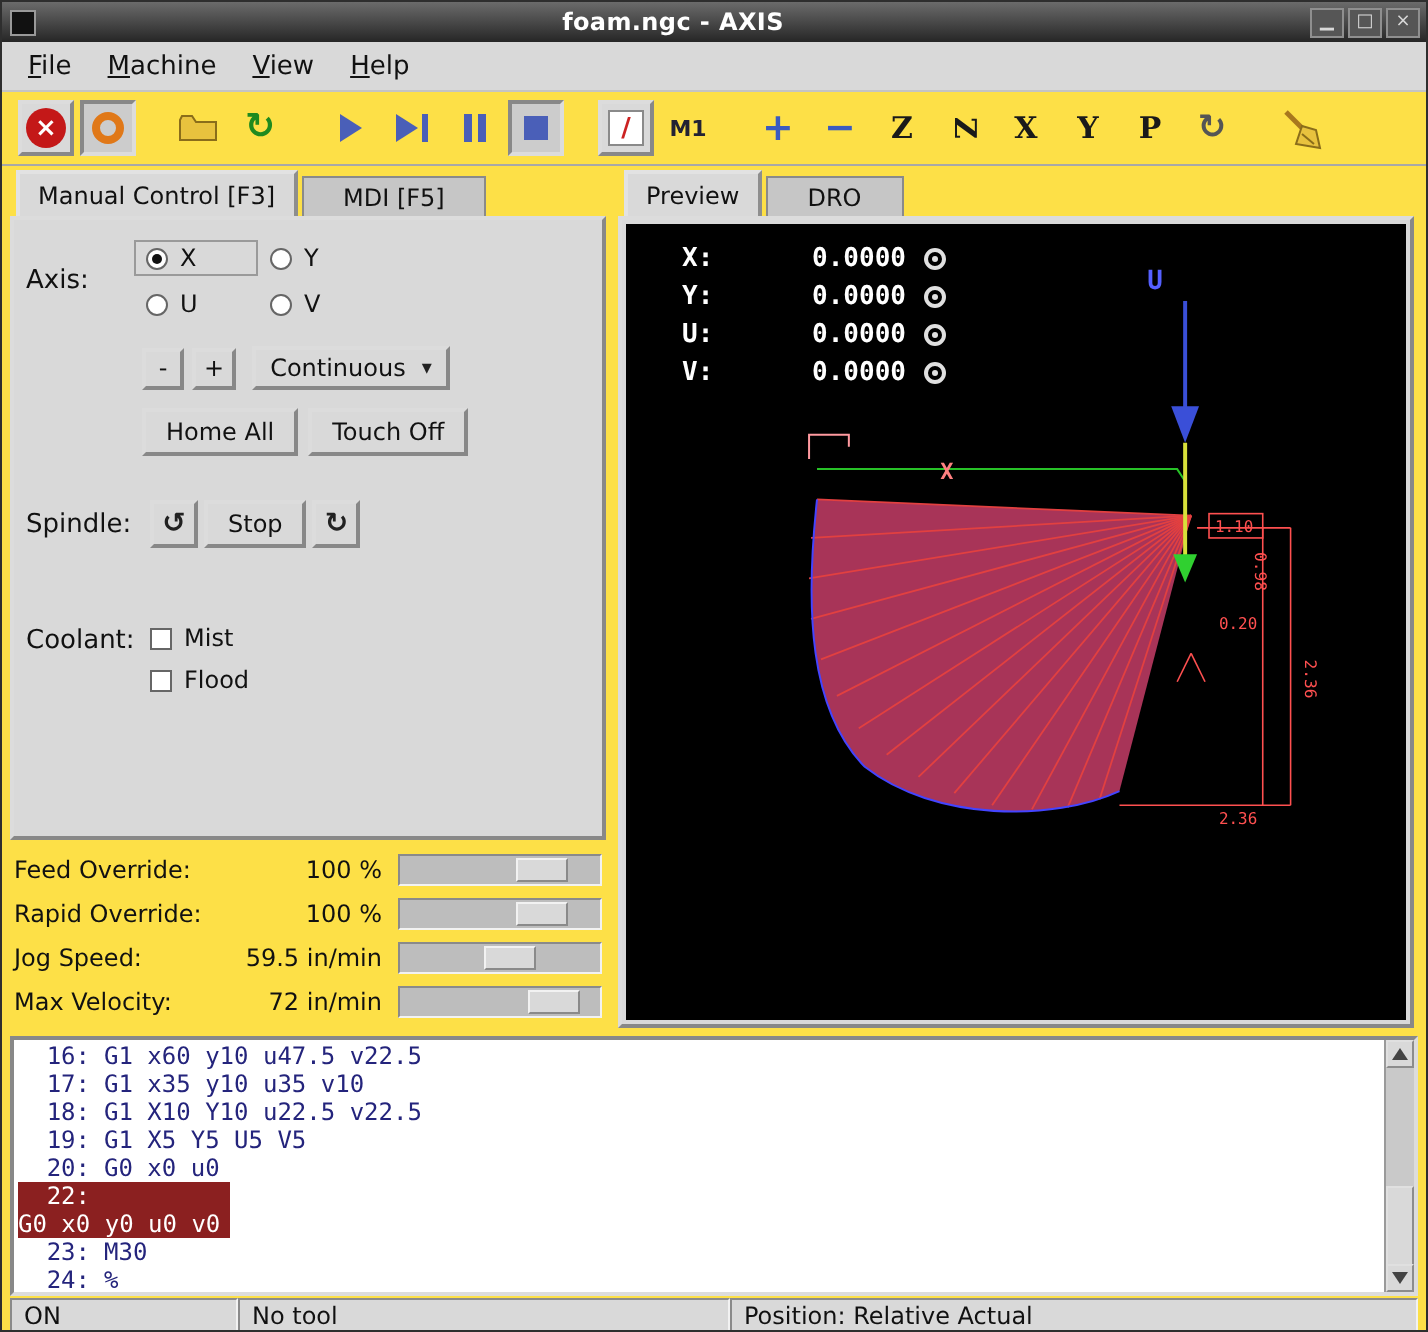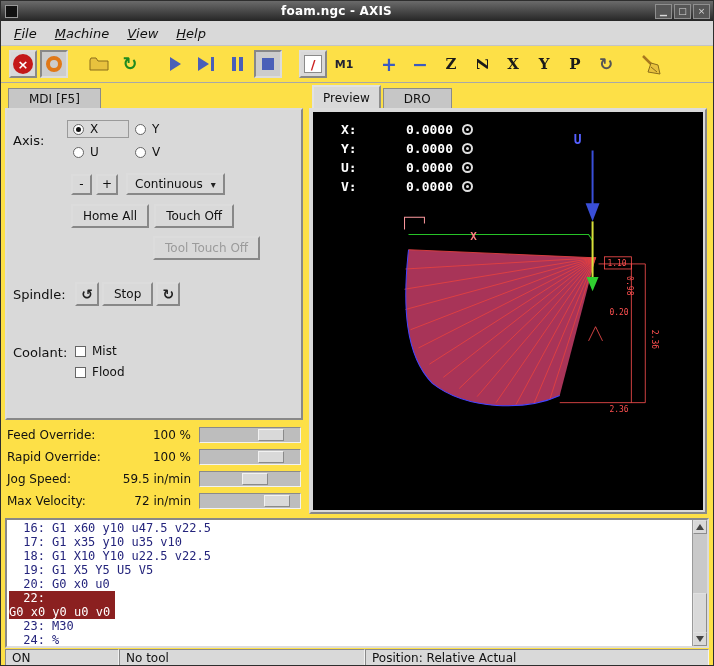--- a/index.html
+++ b/index.html
@@ -11,21 +11,21 @@
     overflow:hidden;
   }
   
   .titlebar { height:20px; background:linear-gradient(#6b6b6b,#262626); display:flex; align-items:center; color:#fff; }
   .win-icon { width:13px; height:13px; margin-left:4px; background:#111; border:1px solid #999; display:inline-block; }
   .title { flex:1; text-align:center; font-weight:bold; font-size:12px; letter-spacing:.2px; }
   .win-buttons { display:flex; gap:2px; margin-right:3px; }
   .wbtn { width:17px; height:15px; background:#565656; border:1px solid #8f8f8f; color:#d8d8d8;
           font-size:9px; line-height:13px; text-align:center; }
   
-  .menubar { height:24px; display:flex; align-items:center; padding-left:4px; background:#d9d9d9;font-style:italic; }
+  .menubar { height:24px; display:flex; align-items:center; padding-left:4px; background:#d9d9d9; }
   .menu-item { display:inline-block; padding:3px 9px; font-size:13px; }
   .menu-item::first-letter { text-decoration:underline; }
   
   .toolbar { height:38px; display:flex; align-items:center; padding:0 8px; gap:3px;
              border-top:1px solid #c4c4c4; border-bottom:1px solid #a8a8a8; }
   .tbtn { width:28px; height:28px; display:flex; align-items:center; justify-content:center; border:2px solid transparent; }
   .tbtn.raised { border:2px outset #dcdcdc; background:#d9d9d9; }
   .tbtn.sunken { border:2px inset #dcdcdc; background:#cccccc; }
   .tgap { width:11px; }
   .icon-estop { width:20px; height:20px; border-radius:50%; background:#c41818; color:#fff;
@@ -219,20 +219,21 @@
         <polygon points="11,10 18,12 20,21 8,19" fill="#e8c23e" stroke="#8a6d1a" stroke-width="1"></polygon>
         <line x1="11" y1="14" x2="17" y2="19" stroke="#8a6d1a" stroke-width="1"></line>
       </svg>
     </div>
   </div>
 
   <div class="main">
 
     <div class="left">
       <div class="tabs">
+        <div class="tab selected">Manual Control [F3]</div>
         <div class="tab">MDI [F5]</div>
       </div>
       <div class="panel-body">
 
         <div class="row axis-row">
           <span class="lab axis-lab">Axis:</span>
           <div class="radio-grid">
             <span class="radio focused">
               <span class="rb sel"></span>
               <span>X</span>
@@ -259,23 +260,20 @@
             <span>Continuous</span>
             <span class="dd-arrow">▾</span>
           </span>
         </div>
 
         <div class="row home-row">
           <span class="btn">Home All</span>
           <span class="btn">Touch Off</span>
         </div>
 
-        <div class="row tool-row">
-          <span class="btn disabled">Tool Touch Off</span>
-        </div>
 
         <div class="row spindle-row">
           <span class="lab spin-lab">Spindle:</span>
           <span class="spin-icon-btn">
             <span>↺</span>
           </span>
           <span class="btn" style="margin:0 3px;">Stop</span>
           <span class="spin-icon-btn">
             <span>↻</span>
           </span>

